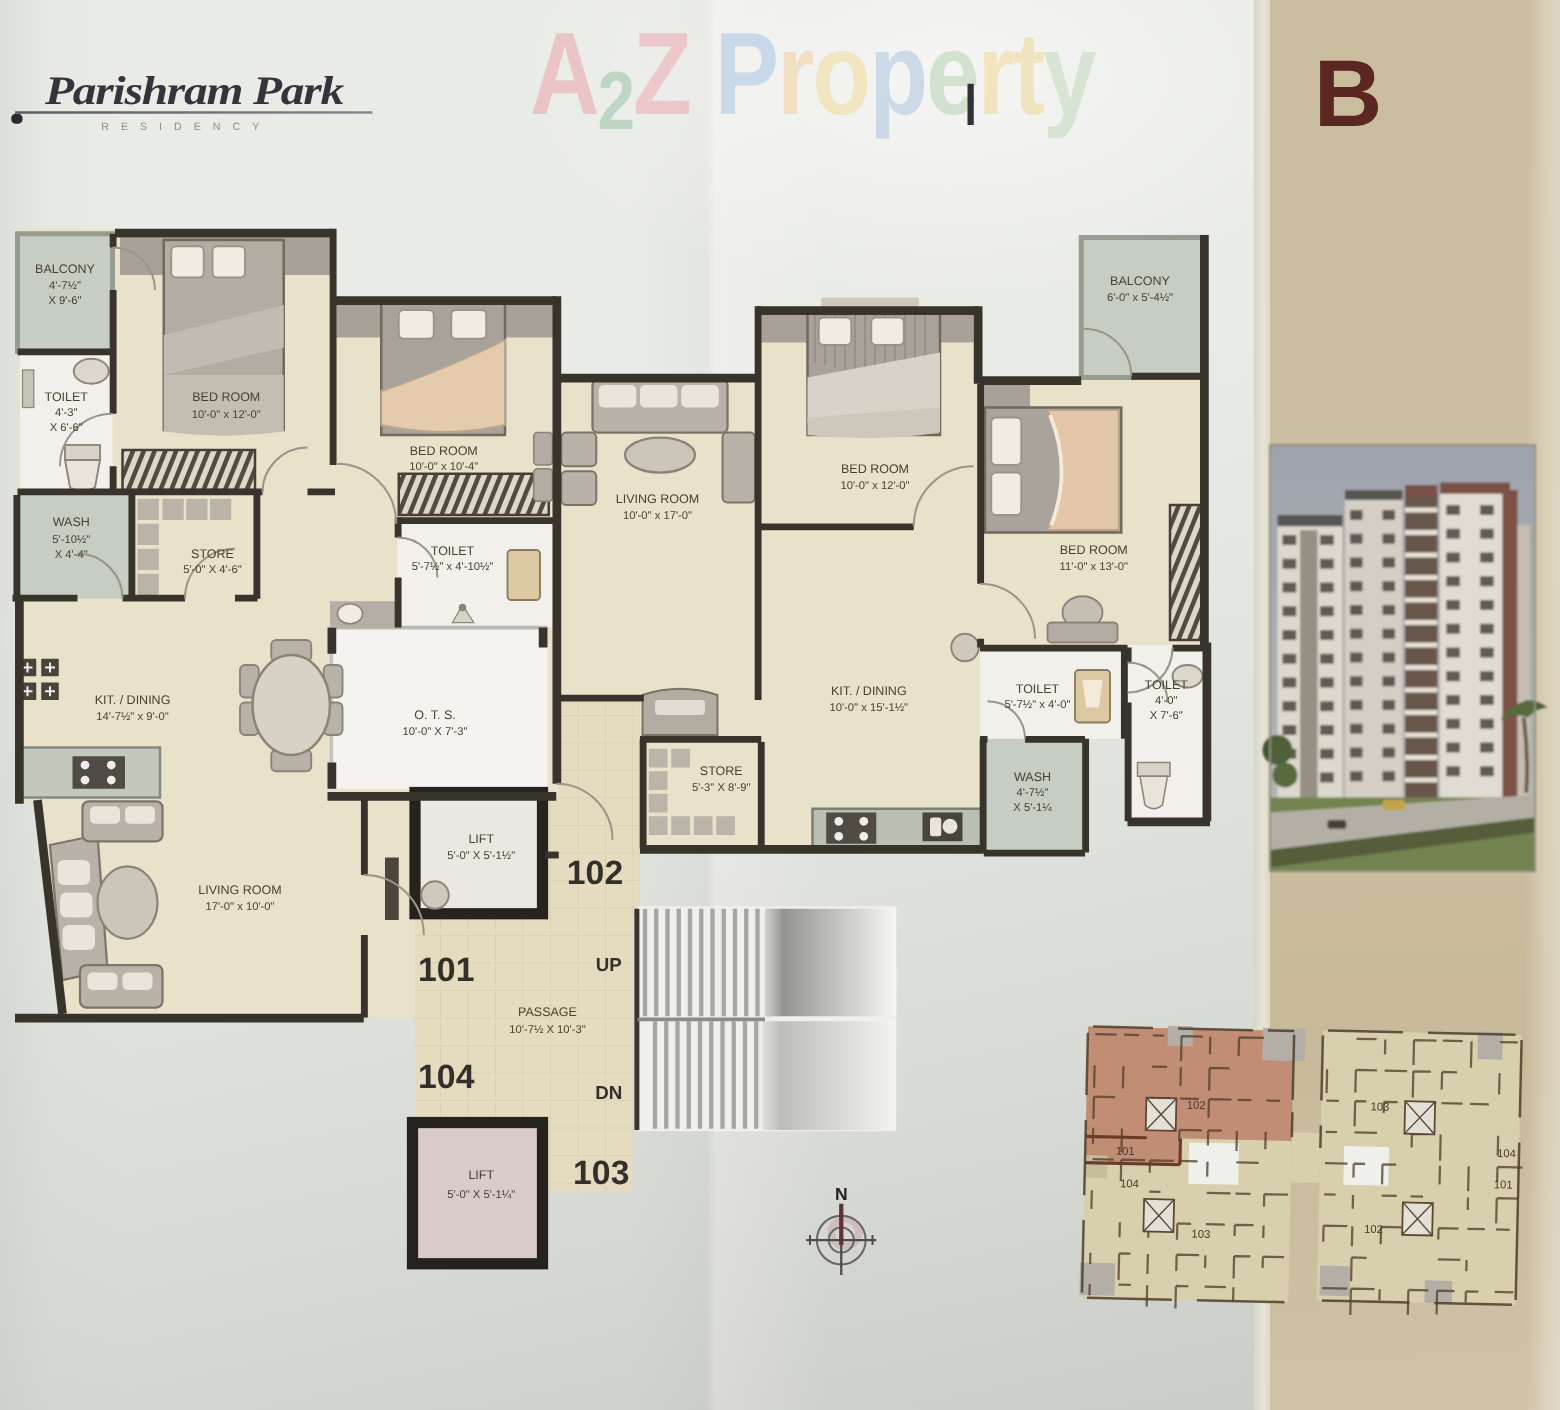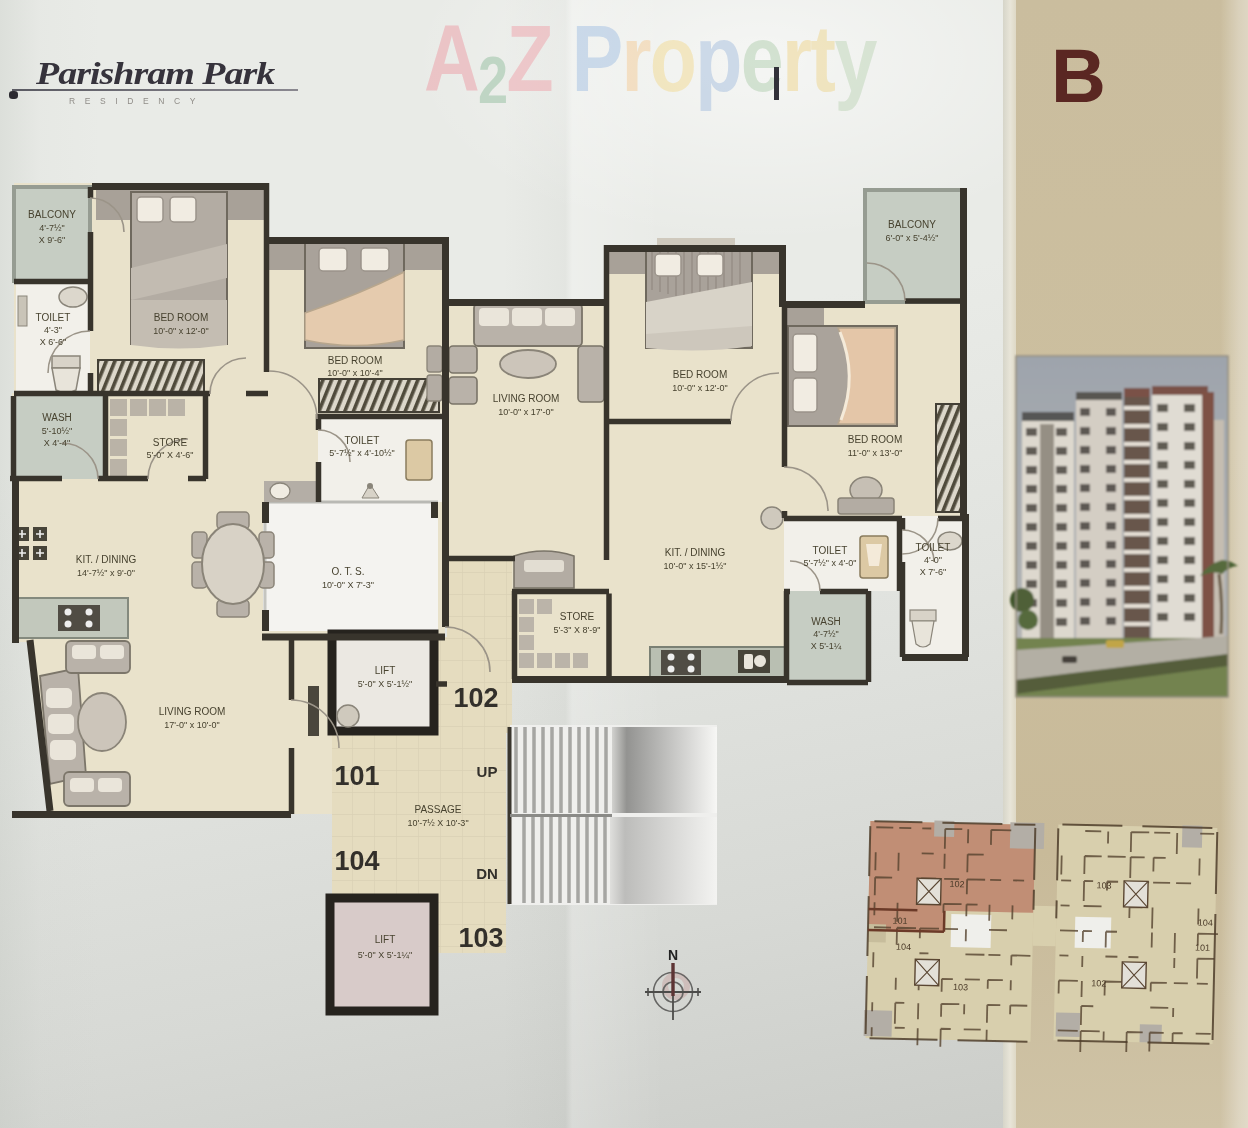--- a/index.html
+++ b/index.html
@@ -24,21 +24,21 @@
 </head>
 <body>
 <div id="page">
   <div id="leftpage"></div>
   <div id="foldstrip"></div>
   <div id="rightpage"></div>
 
   <div style="position:absolute;left:9px;top:91px;width:9px;height:8px;background:#2b2a30;border-radius:40%;"></div>
   <div style="position:absolute;left:36px;top:57px;font-family:'Liberation Serif',serif;font-style:italic;font-weight:bold;font-size:38px;line-height:38px;color:#36333c;letter-spacing:-1px;transform:scaleY(0.85);transform-origin:left top;">Parishram Park</div>
   <div style="position:absolute;left:12px;top:89px;width:286px;height:1.6px;background:linear-gradient(90deg,#5a5a62,#8a8890);"></div>
-  <div style="position:absolute;left:69px;top:96px;font-family:'Liberation Sans',sans-serif;font-size:8.5px;letter-spacing:9.6px;color:#908d88;">RESIDENCY</div>
+  <div style="position:absolute;left:81px;top:96px;font-family:'Liberation Sans',sans-serif;font-size:8.5px;letter-spacing:9.6px;color:#908d88;">RESIDENCY</div>
 
   <div style="position:absolute;left:424px;top:12px;font-family:'Liberation Sans',sans-serif;font-weight:bold;font-size:94px;line-height:94px;opacity:0.55;white-space:nowrap;letter-spacing:-2px;transform:scaleX(0.82);transform-origin:left top;">
     <span style="color:#eca4ac;">A</span><span style="color:#9cc3a6;font-size:66px;vertical-align:-12px;">2</span><span style="color:#efa9b0;">Z</span><span style="color:#aac4e4;"> P</span><span style="color:#f4cf9f;">r</span><span style="color:#f2dc9a;">o</span><span style="color:#adc3e0;">p</span><span style="color:#b7d2b5;">e</span><span style="color:#f0d795;">r</span><span style="color:#eed898;">t</span><span style="color:#c3d8bd;">y</span>
   </div>
 
   <div style="position:absolute;left:774px;top:67px;width:5px;height:33px;background:#32313a;"></div>
 
   <div style="position:absolute;left:1051px;top:38px;font-family:'Liberation Sans',sans-serif;font-weight:bold;font-size:76px;line-height:76px;color:#5a2722;">B</div>
 
   <svg width="1248" height="1128" viewBox="0 0 1248 1128">

